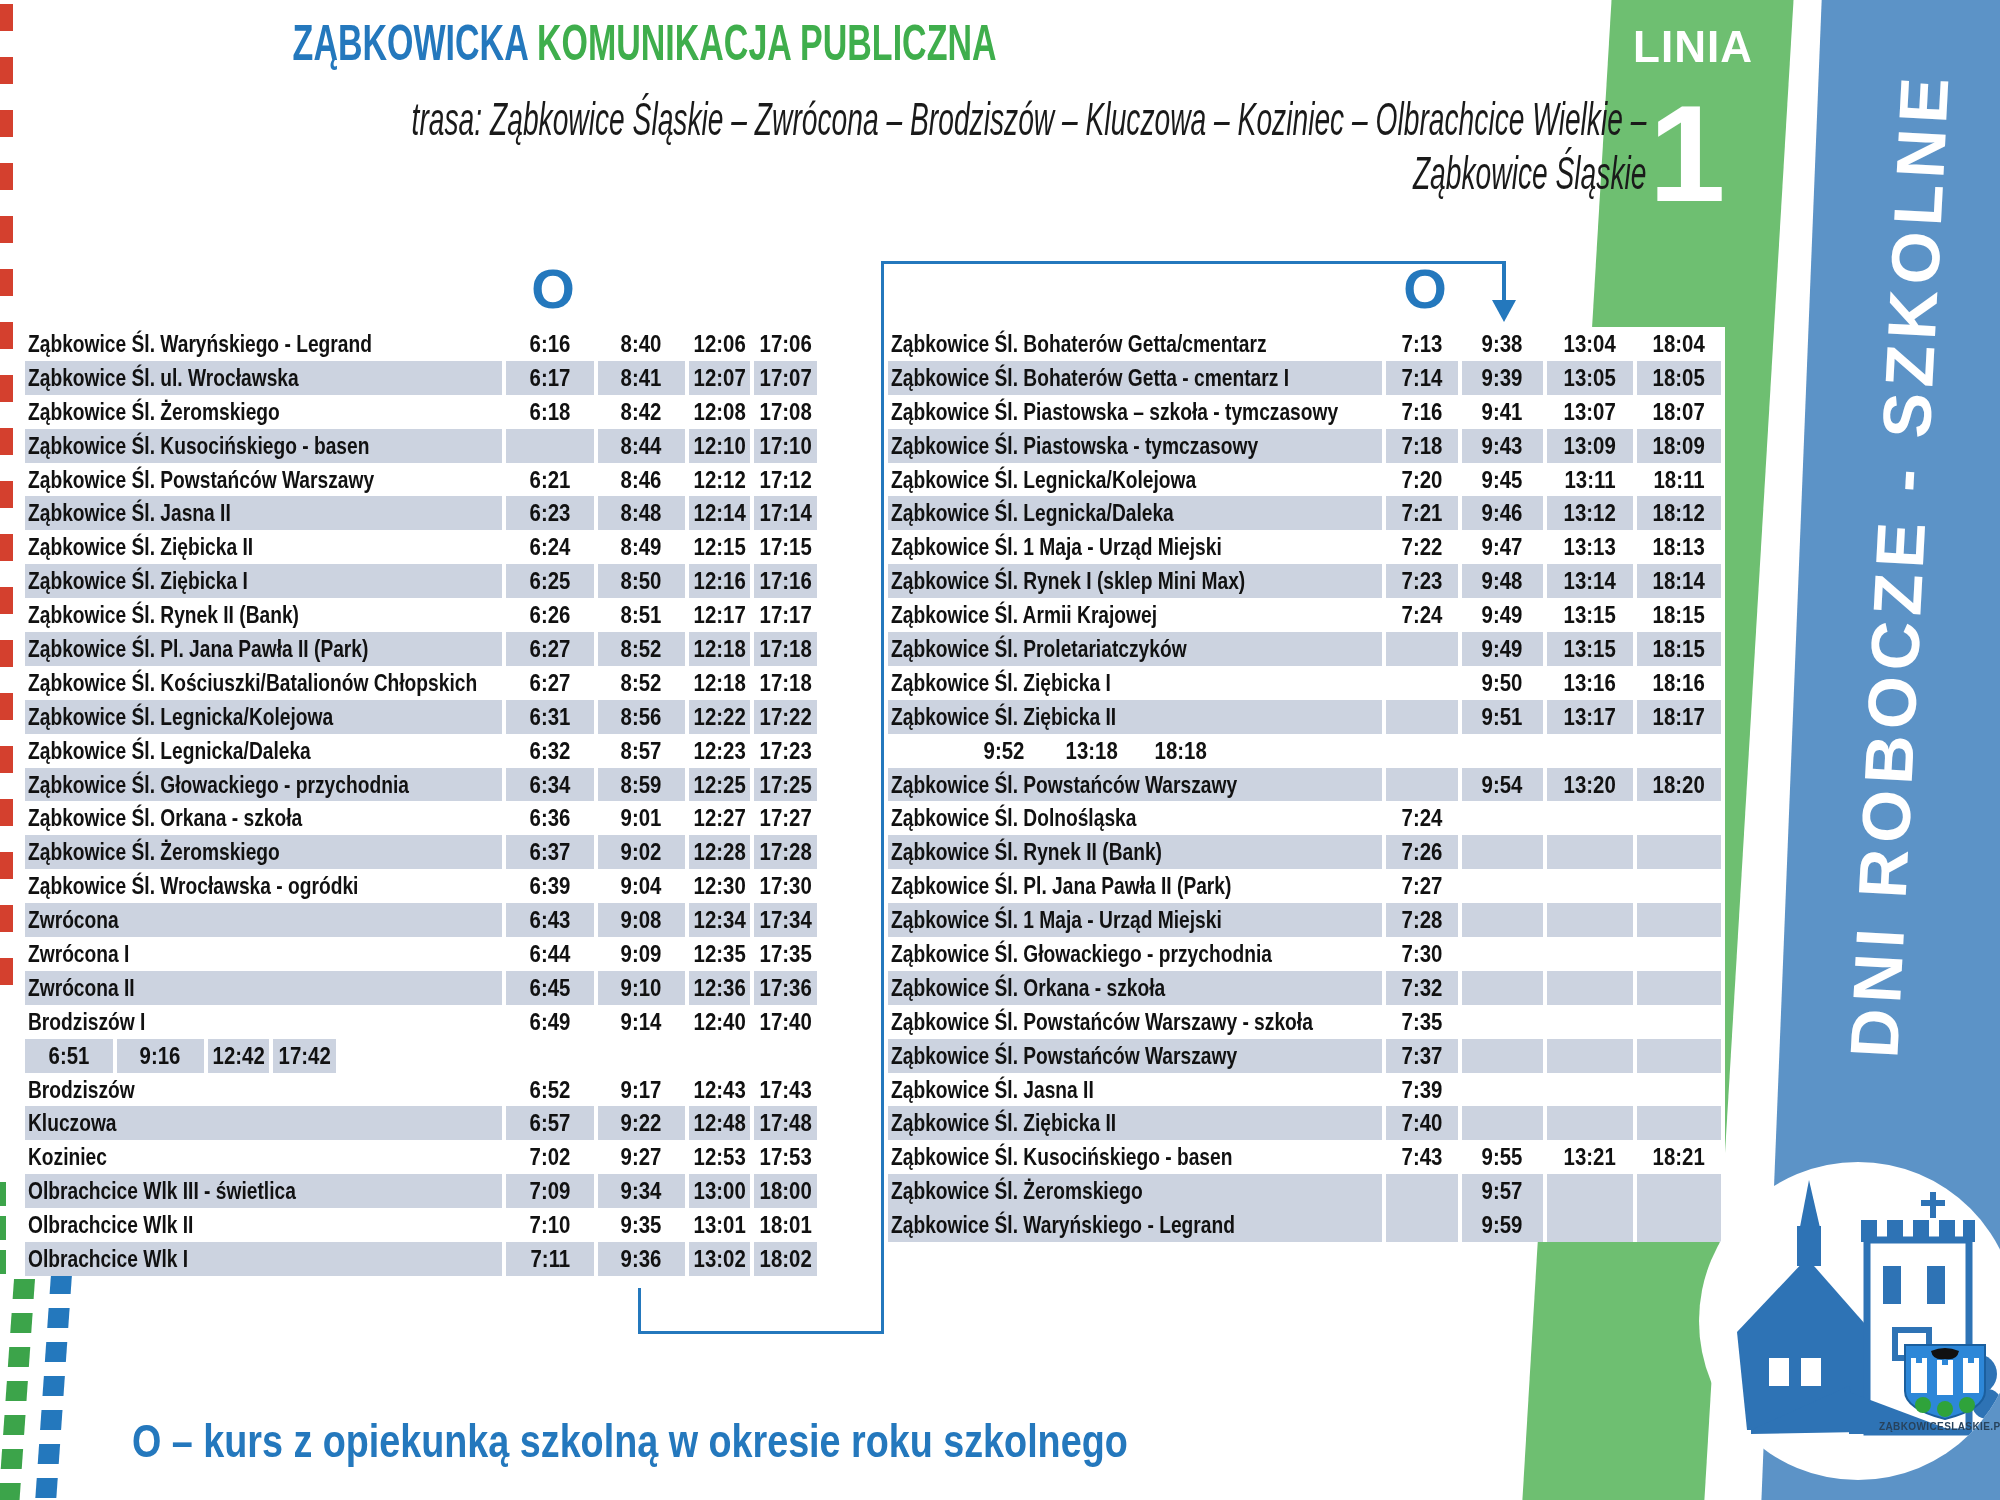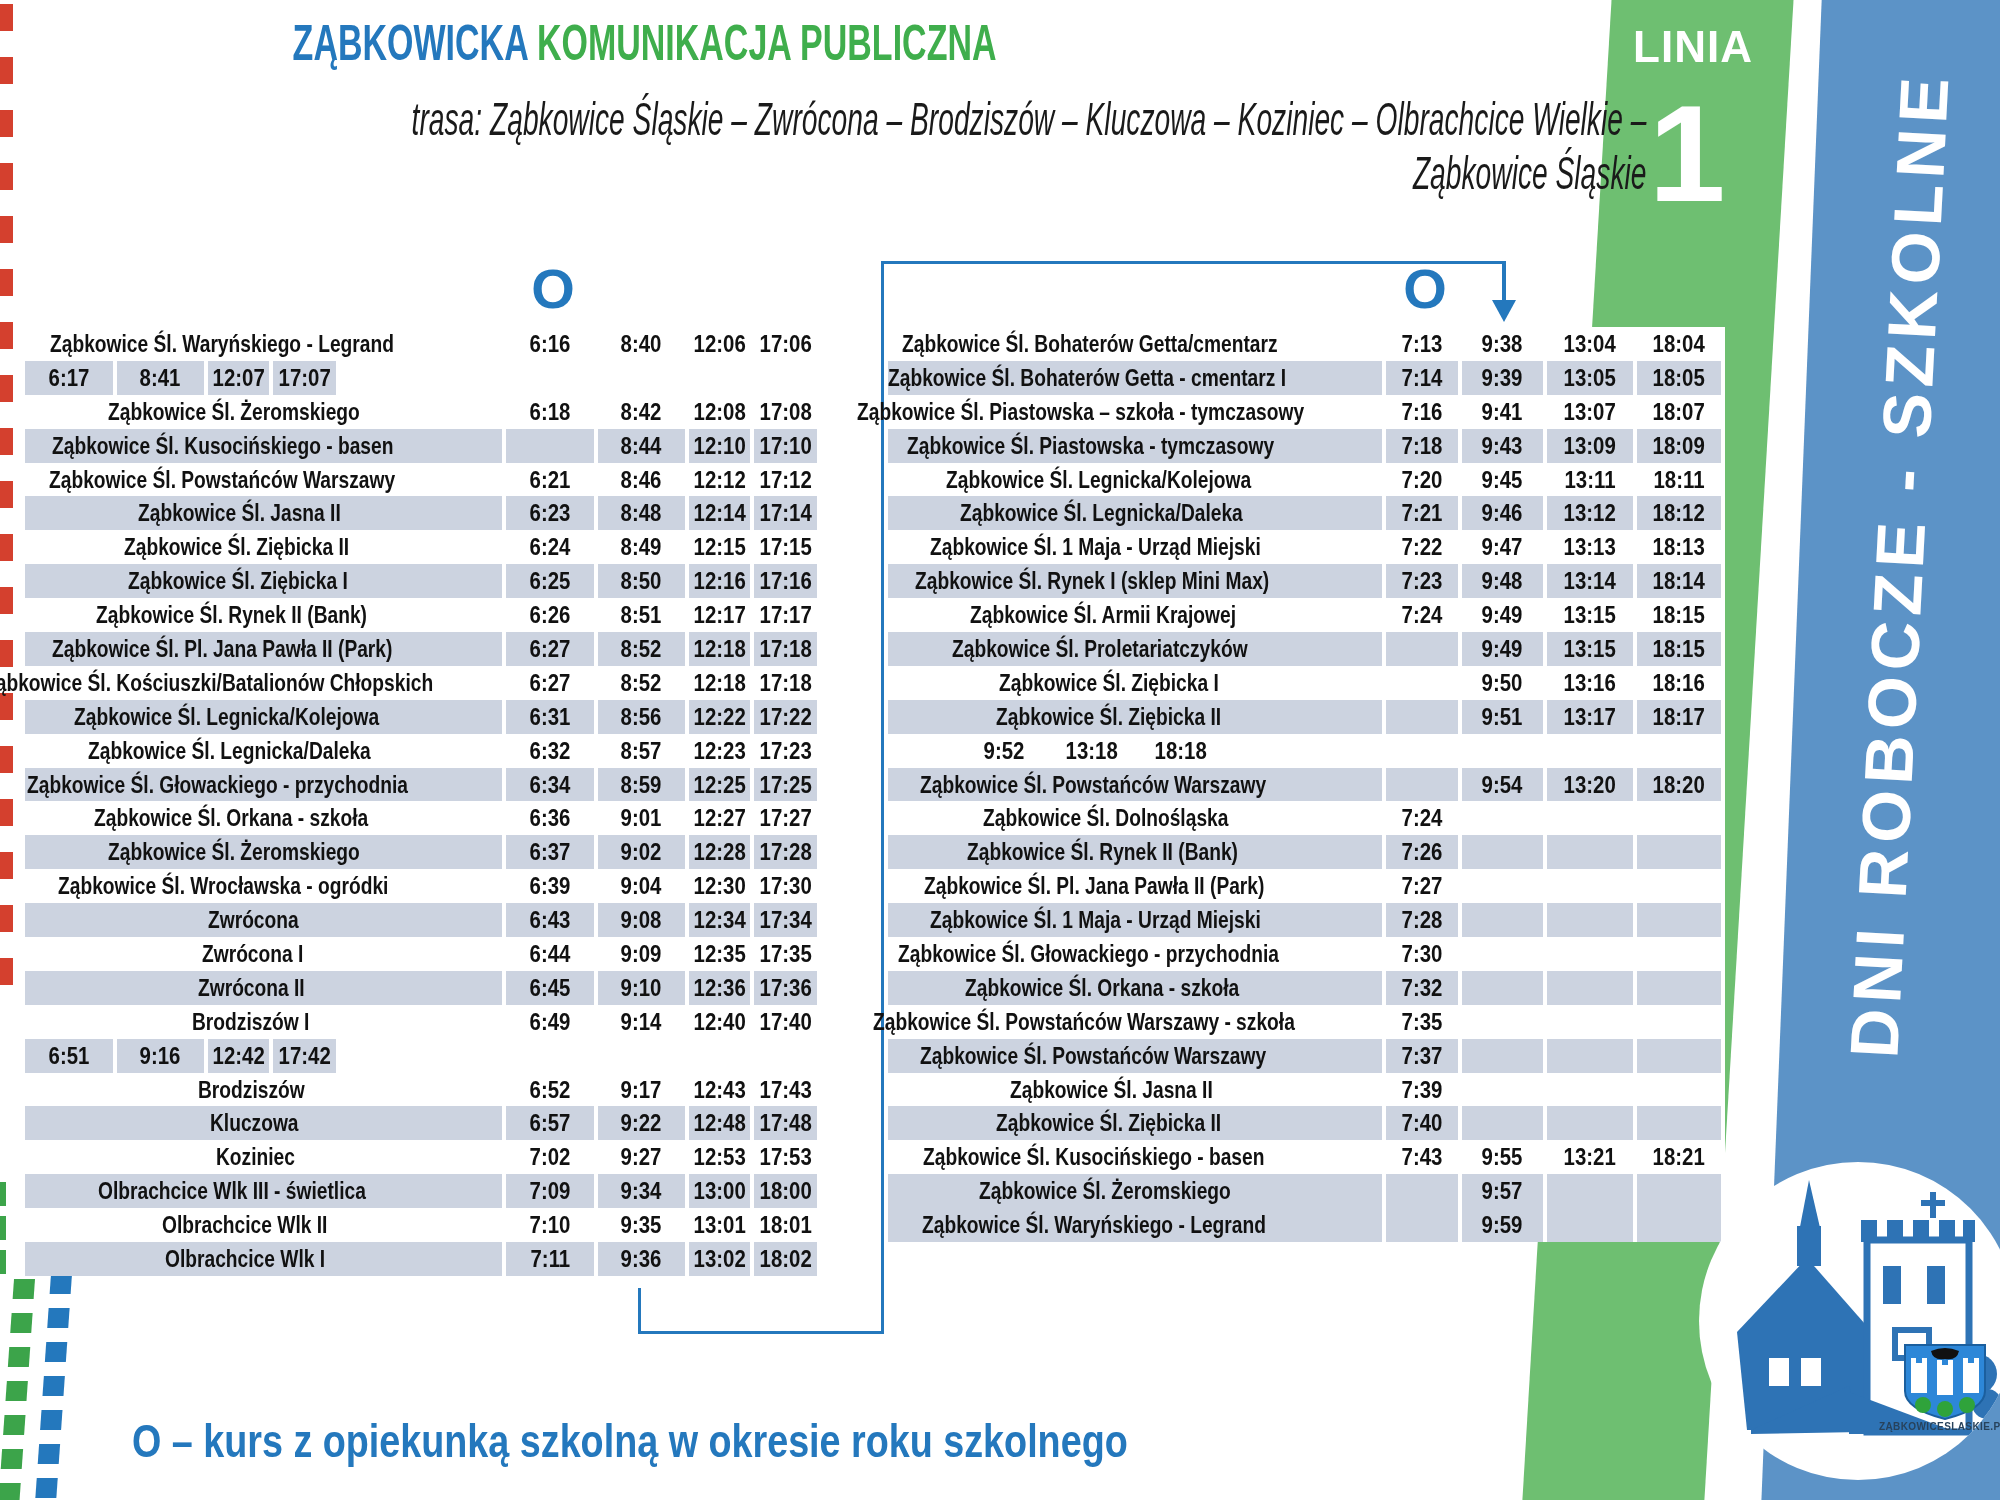--- a/index.html
+++ b/index.html
@@ -46,21 +46,21 @@
   #arrow-head{position:absolute;left:1492px;top:300px;width:0;height:0;z-index:2;
               border-left:12px solid transparent;border-right:12px solid transparent;
               border-top:22px solid #2478bd}
 
   
   .ttable{position:absolute;top:327px;z-index:3}
   #table-left{left:25px;width:795px}
   #table-right{left:888px;width:837px}
   .trow{display:flex;height:33.893px;background:#ffffff}
   .cell{height:100%;display:flex;align-items:center;overflow:visible}
-  .cell.name{justify-content:center;padding-left:3px}
+  .cell.name{justify-content:flex-start;padding-left:3px}
   .cell.time{justify-content:center;padding-left:0}
   .trow.shaded .cell{background:#ccd3e0}
   #table-left .name{width:474px;margin-right:4px}
   #table-left .t0{width:88px;margin-right:4px}
   #table-left .t1{width:87px;margin-right:4px}
   #table-left .t2{width:61px;margin-right:4px}
   #table-left .t3{width:63px}
   #table-right .name{width:491px;margin-right:4px}
   #table-right .t0{width:72px;margin-right:4px}
   #table-right .t1{width:81px;margin-right:4px}
@@ -138,20 +138,23 @@
           <span class="time-label">8:40</span>
         </div>
         <div class="cell time t2">
           <span class="time-label">12:06</span>
         </div>
         <div class="cell time t3">
           <span class="time-label">17:06</span>
         </div>
       </div>
       <div class="trow shaded">
+        <div class="cell name">
+          <span class="stop-label">Ząbkowice Śl. ul. Wrocławska</span>
+        </div>
         <div class="cell time t0">
           <span class="time-label">6:17</span>
         </div>
         <div class="cell time t1">
           <span class="time-label">8:41</span>
         </div>
         <div class="cell time t2">
           <span class="time-label">12:07</span>
         </div>
         <div class="cell time t3">

